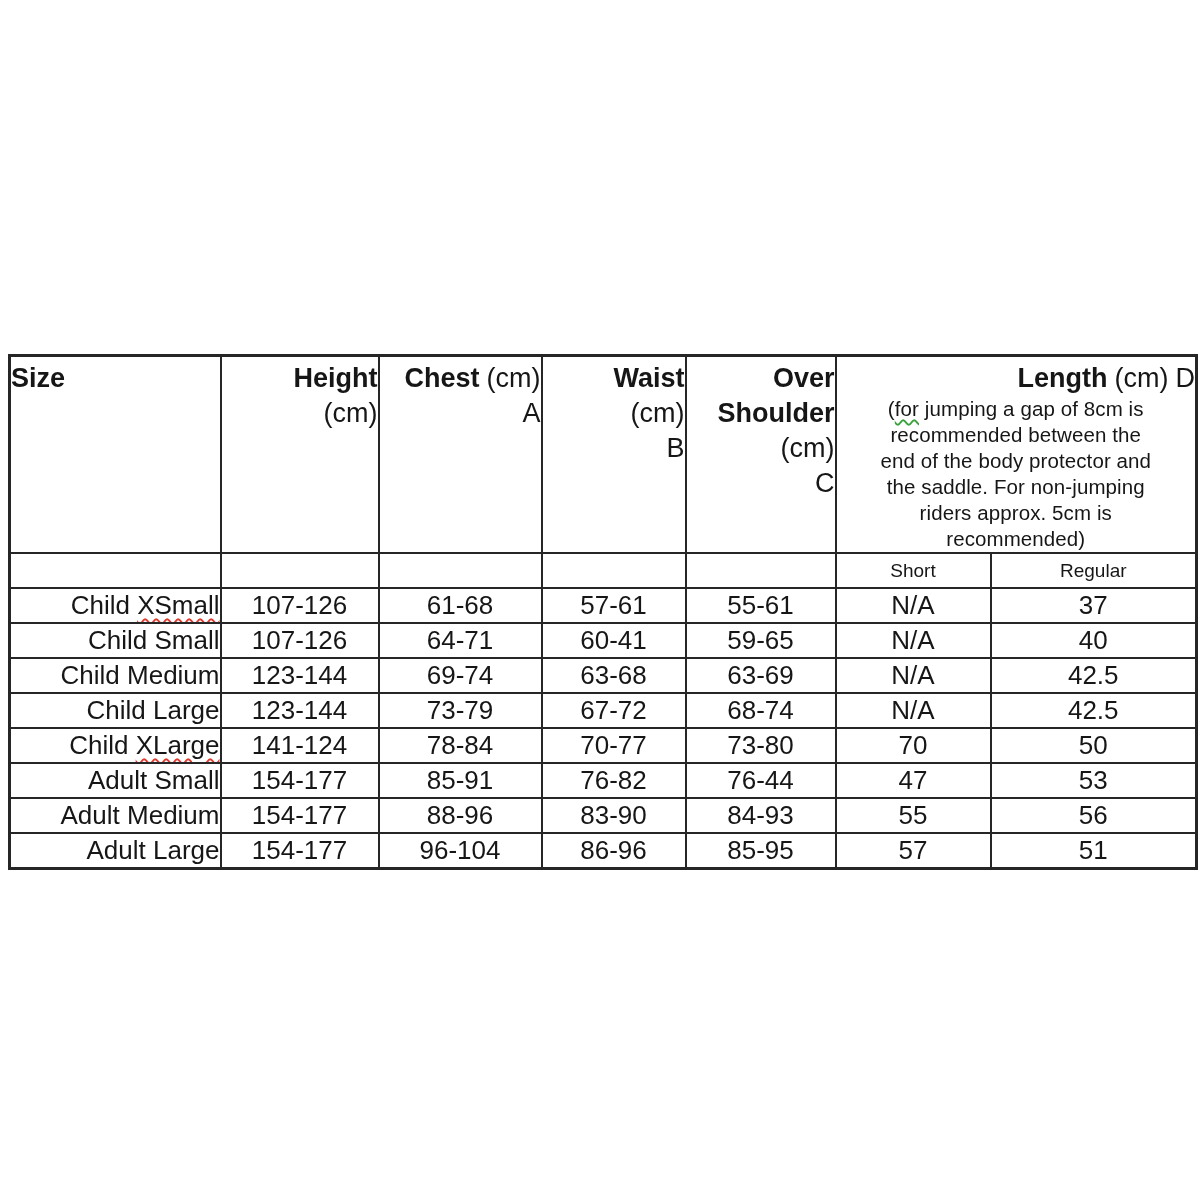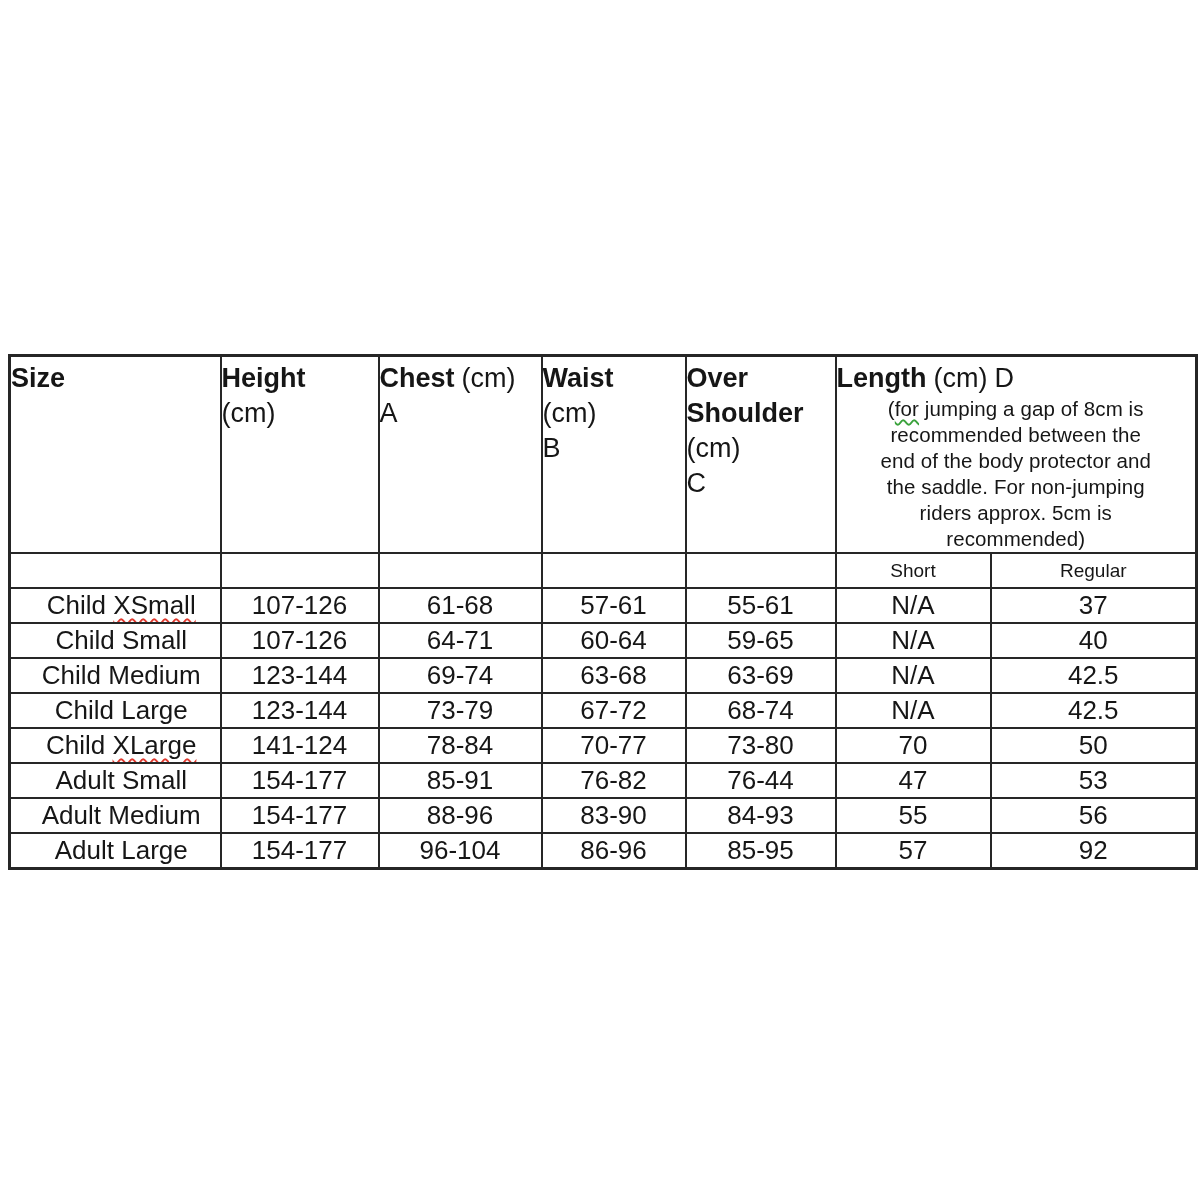--- a/index.html
+++ b/index.html
@@ -7,33 +7,33 @@
        font-family:"Liberation Sans",sans-serif;color:#1a1a1a;}
   .page{position:absolute;left:0;top:16px;width:1200px;height:1200px;background:#fff;padding-left:20px;}
   .tablewrap{position:absolute;left:8px;top:338px;}
   table.size-chart{border-collapse:collapse;table-layout:fixed;width:1187px;
        border:3px solid #262626;color:#161616;}
   table.size-chart td, table.size-chart th{border:2px solid #262626;padding:0;
        overflow:hidden;background:#fff;}
   
   tr.hdr th{height:191px;vertical-align:top;padding-top:4px;font-weight:normal;}
   th.c-size{text-align:left;padding-left:14px;}
-  .hline{display:block;text-align:left;font-size:27px;line-height:35px;
+  .hline{display:block;text-align:right;font-size:27px;line-height:35px;
        font-weight:normal;white-space:nowrap;}
   th.c-size .hline{text-align:left;}
   .b{font-weight:bold;}
   .unit-gap{margin-left:7px;}
   .note{display:block;text-align:center;font-size:20.5px;line-height:26px;
        letter-spacing:0.1px;}
   
   tr.sub td{height:33px;text-align:center;font-size:19px;}
   
   tr.data td{height:33px;text-align:center;font-size:26px;vertical-align:middle;
        white-space:nowrap;}
-  tr.data td.c-size{text-align:center;padding-left:12px;}
+  tr.data td.c-size{text-align:right;padding-left:12px;}
   
   .sq-red{text-decoration-line:underline;text-decoration-style:wavy;
        text-decoration-color:#e0392e;text-decoration-thickness:2px;
        text-underline-offset:4px;}
   .sq-green{text-decoration-line:underline;text-decoration-style:wavy;
        text-decoration-color:#3aa23c;text-decoration-thickness:2px;
        text-underline-offset:3px;}
 </style>
 </head>
 <body>
@@ -102,21 +102,21 @@
         <td>61-68</td>
         <td>57-61</td>
         <td>55-61</td>
         <td>N/A</td>
         <td>37</td>
       </tr>
       <tr class="data">
         <td class="c-size"><span>Child </span><span>Small</span></td>
         <td>107-126</td>
         <td>64-71</td>
-        <td>60-64</td>
+        <td>60-41</td>
         <td>59-65</td>
         <td>N/A</td>
         <td>40</td>
       </tr>
       <tr class="data">
         <td class="c-size"><span>Child </span><span>Medium</span></td>
         <td>123-144</td>
         <td>69-74</td>
         <td>63-68</td>
         <td>63-69</td>
@@ -159,18 +159,18 @@
         <td>55</td>
         <td>56</td>
       </tr>
       <tr class="data">
         <td class="c-size"><span>Adult </span><span>Large</span></td>
         <td>154-177</td>
         <td>96-104</td>
         <td>86-96</td>
         <td>85-95</td>
         <td>57</td>
-        <td>92</td>
+        <td>51</td>
       </tr>
     </tbody>
       </table>
   </div>
 </div>
 
 </body></html>

